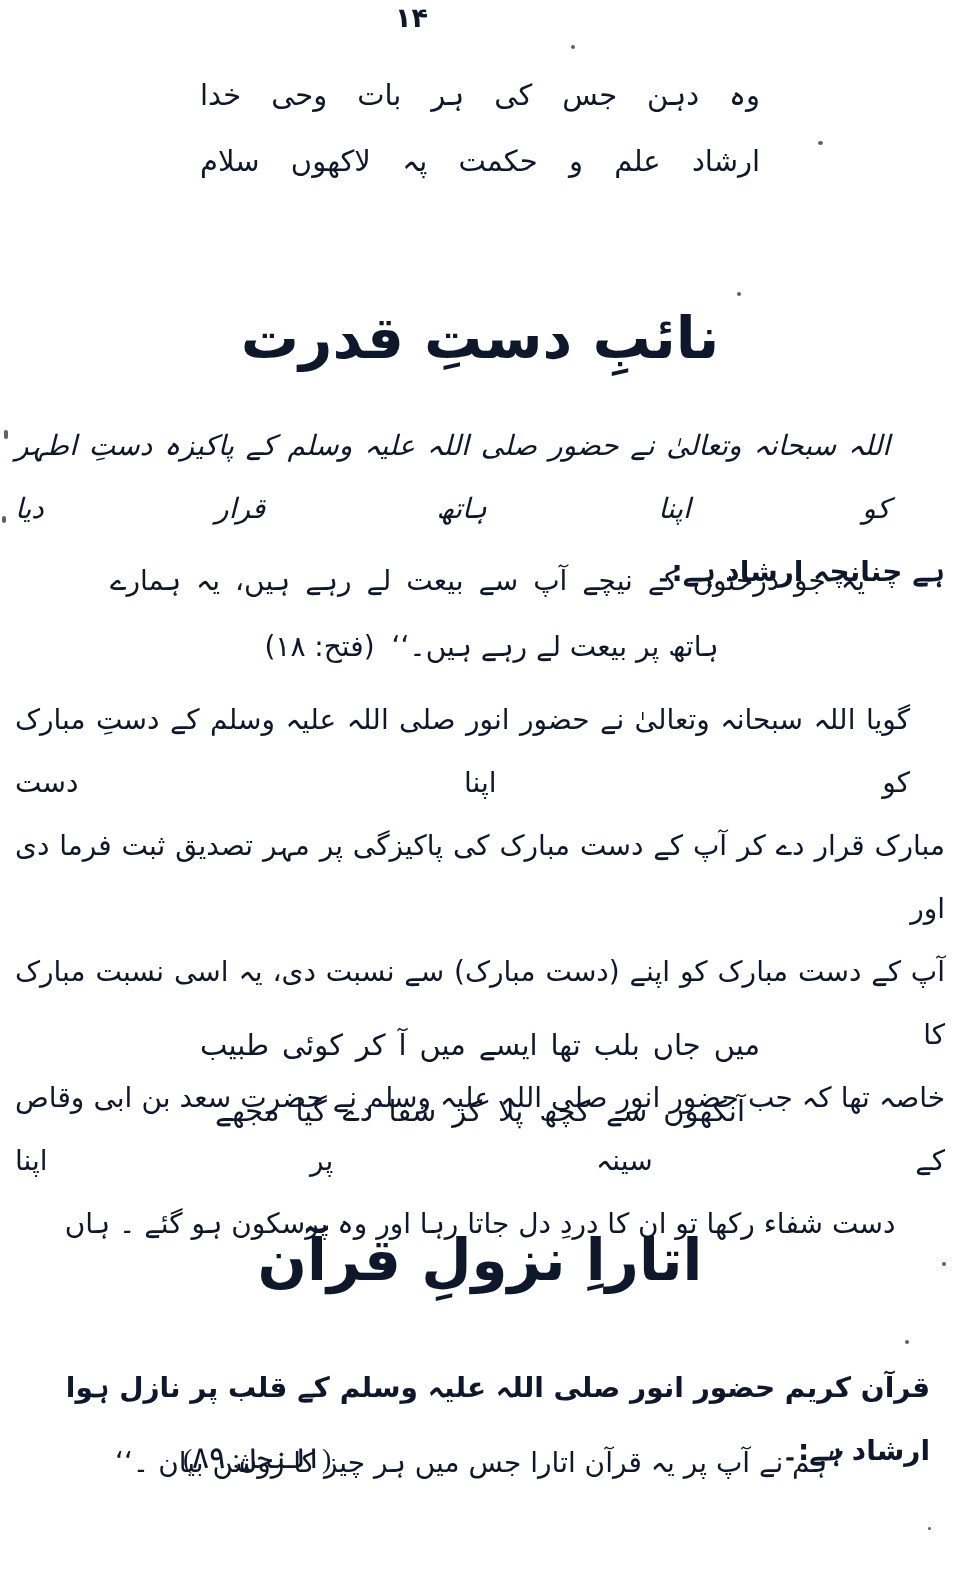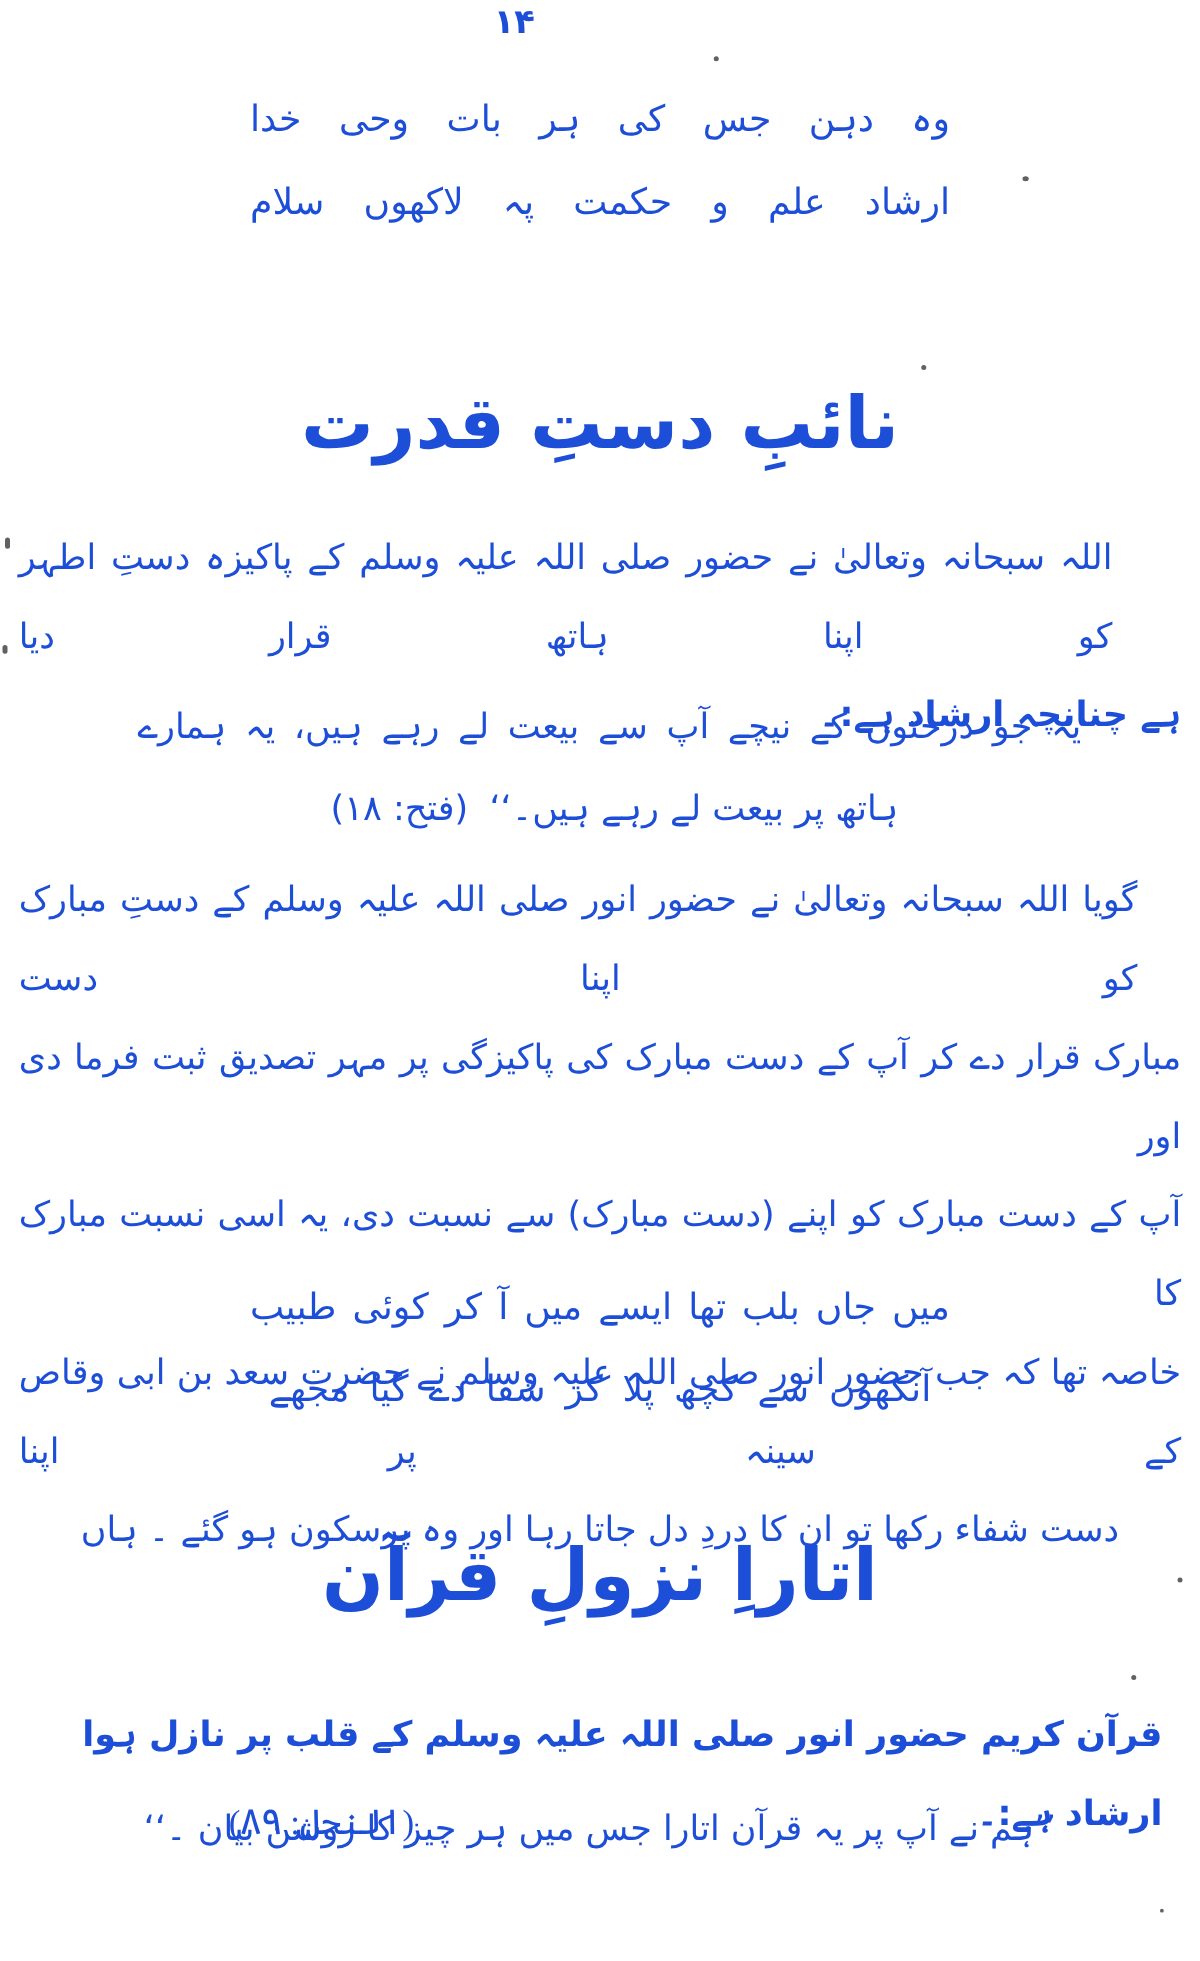--- a/index.html
+++ b/index.html
@@ -6,21 +6,21 @@
     margin: 0;
     padding: 0;
     background: #ffffff;
   }
   .page {
     position: relative;
     width: 960px;
     height: 1569px;
     margin: 0 auto;
     background: #ffffff;
-    color: #1d4ed8;
+    color: #0f172a;
     direction: rtl;
     font-family: "DejaVu Sans", sans-serif;
     overflow: hidden;
   }
   .abs { position: absolute; right: 15px; left: 15px; }
 
   .page-number {
     position: absolute;
     top: 2px;
     left: 395px;
@@ -58,21 +58,21 @@
     line-height: 63px;
   }
   .just {
     text-align: justify;
     text-align-last: justify;
     -moz-text-align-last: justify;
   }
   .align-right  { text-align: right; font-weight: bold; }
   .align-left   { text-align: left; }
   .align-center { text-align: center; }
-  .indent-r-55 { padding-right: 55px; }
+  .indent-r-55 { padding-right: 55px; font-style: italic; }
   .indent-r-35 { padding-right: 35px; }
   .indent-r-15 { padding-right: 15px; }
 
   
   .quote-block { right: 95px; left: 110px; }
   .quote-line {
     font-size: 28px;
     line-height: 66px;
   }
   .citation { margin: 0 8px; white-space: nowrap; }

